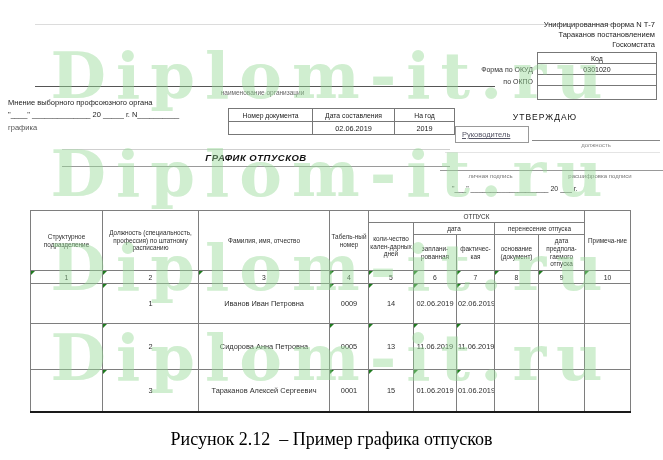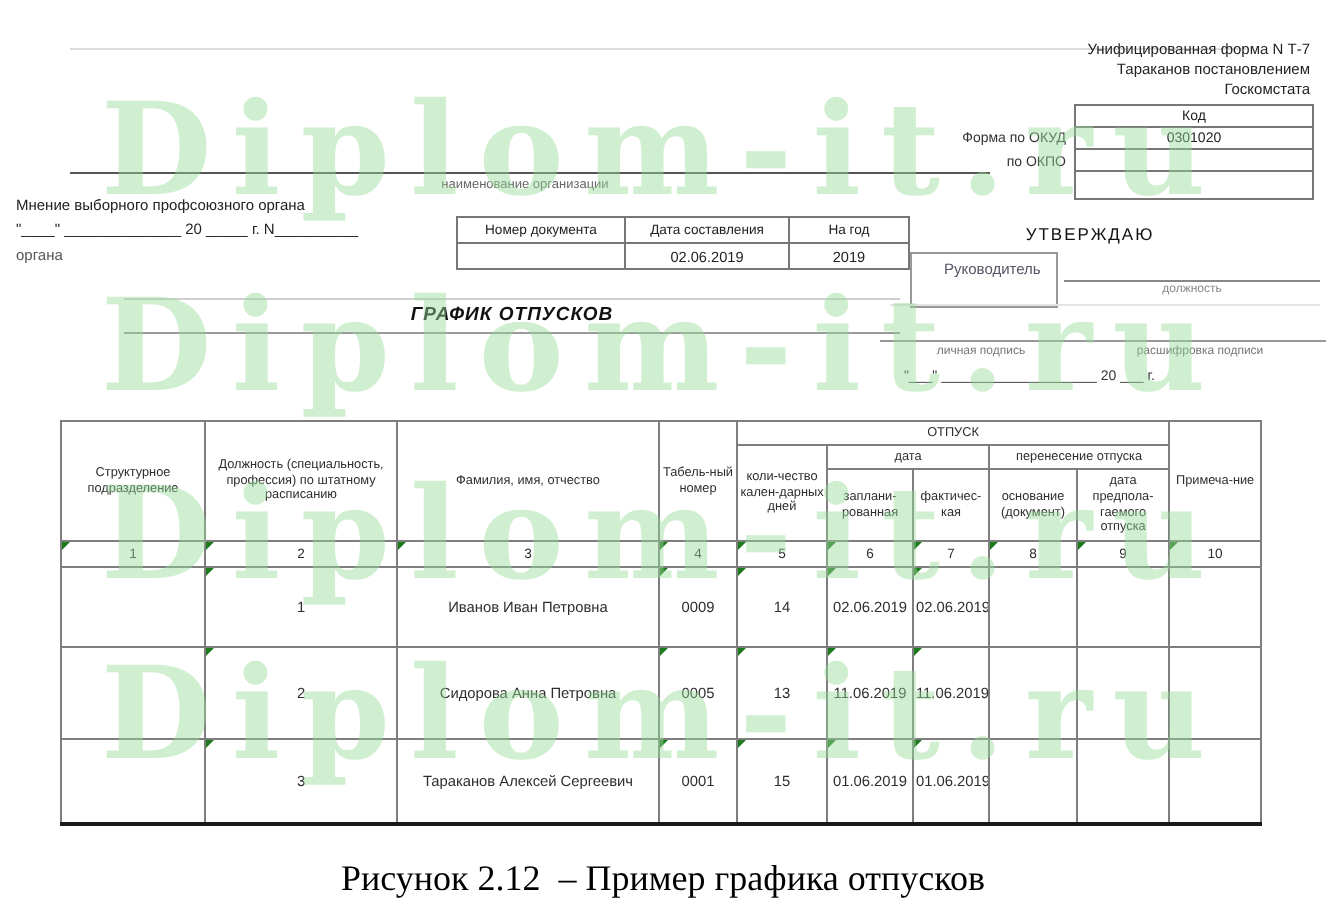--- a/index.html
+++ b/index.html
@@ -38,22 +38,22 @@
 
   
   #docinfo{position:absolute;left:228px;top:108px;border-collapse:collapse;table-layout:fixed;}
   #docinfo td{border:1px solid #777;height:12px;text-align:center;font-size:6.8px;
               color:#222;padding:0 2px;overflow:hidden;white-space:nowrap;}
   #docinfo .val{font-size:7.3px;}
 
   
   #approve-title{position:absolute;left:470px;top:112px;width:150px;text-align:center;
                  font-size:8.5px;color:#111;letter-spacing:1px;}
-  #manager-cell{position:absolute;left:455px;top:126px;width:74px;height:28px;border:1px solid #999;
-                font-size:7.5px;color:#556;line-height:15px;padding-left:16px;box-sizing:border-box;}
+  #manager-cell{position:absolute;left:455px;top:126px;width:74px;height:17px;border:1px solid #999;
+                font-size:7.5px;color:#556;line-height:15px;padding-left:6px;box-sizing:border-box;text-decoration:underline;}
   #position-line{position:absolute;left:532px;top:140px;width:128px;border-top:1px solid #888;height:0;}
   #position-label{position:absolute;left:532px;top:142px;width:128px;text-align:center;font-size:6px;color:#888;}
   #faint1{position:absolute;left:445px;top:152px;width:215px;border-top:1px solid #e4e4e4;height:0;}
   #sign-line{position:absolute;left:440px;top:170px;width:223px;border-top:1px solid #999;height:0;}
   #sign-label{position:absolute;left:448px;top:173px;width:85px;text-align:center;font-size:6px;color:#777;}
   #decode-label{position:absolute;left:540px;top:173px;width:120px;text-align:center;font-size:6px;color:#777;}
   #date-line{position:absolute;left:452px;top:185px;width:210px;font-size:7px;color:#333;white-space:nowrap;}
 
   
   #title-topline{position:absolute;left:62px;top:149px;width:388px;border-top:1px solid #cfcfcf;height:0;}
@@ -98,21 +98,21 @@
     <div class="cb tall"></div>
   </div>
   <div id="okud-label">Форма по ОКУД</div>
   <div id="okpo-label">по ОКПО</div>
 
   <div class="hline" id="line-org"></div>
   <div id="org-label">наименование организации</div>
 
   <div id="union1">Мнение выборного профсоюзного органа</div>
   <div id="union2">"____" ______________ 20 _____ г. N__________</div>
-  <div id="union3">органа</div>
+  <div id="union3">графика</div>
 
   <table id="docinfo">
     <colgroup>
         <col style="width:84px">
         <col style="width:82px">
         <col style="width:60px">
       </colgroup>
     <tbody>
         <tr>
       <td>Номер документа</td>

